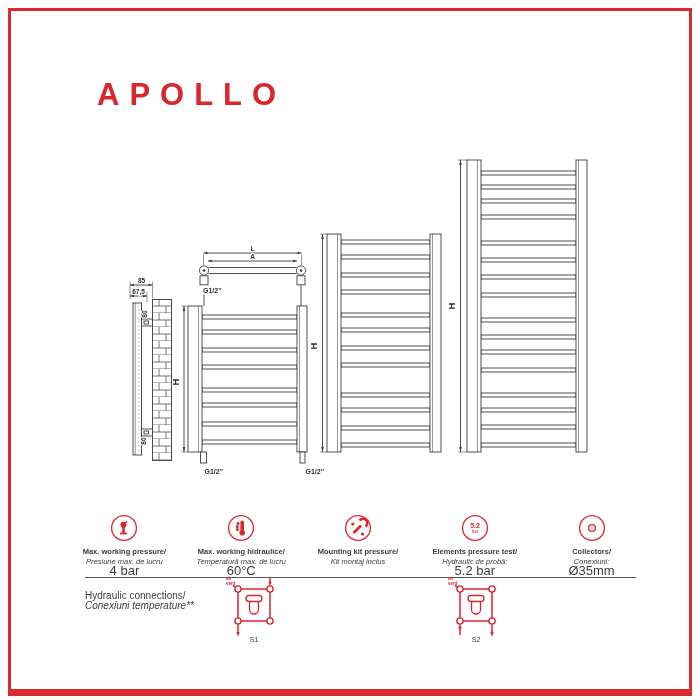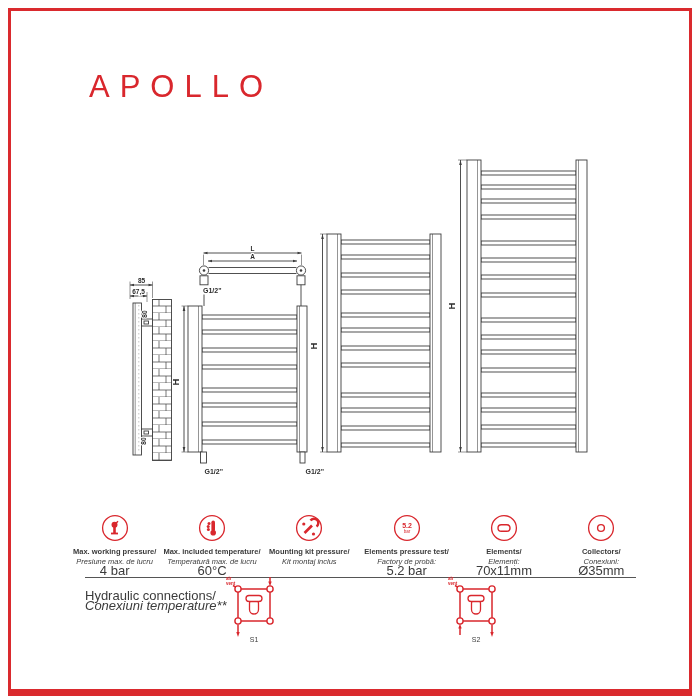--- a/index.html
+++ b/index.html
@@ -1,20 +1,20 @@
 <!DOCTYPE html>
 <html><head>
 <meta charset="utf-8">
 <style>
   html,body{margin:0;padding:0}
   body{width:700px;height:700px;position:relative;background:#fff;overflow:hidden;
        font-family:"Liberation Sans",sans-serif;}
   .frame{position:absolute;left:8px;top:8px;width:684px;height:688px;box-sizing:border-box;
          border:3px solid #da2a2e;border-bottom-width:7px;}
-  .title{position:absolute;left:89px;top:69px;margin:0;font-size:31px;font-weight:400;
+  .title{position:absolute;left:89px;top:69px;margin:8px;font-size:31px;font-weight:700;
          letter-spacing:10px;color:#d9272d;}
   #drawing{position:absolute;left:0;top:0;}
   
   .ln{stroke:#3c3c3c;stroke-width:0.9;fill:none}
   .thin{stroke:#3c3c3c;stroke-width:0.55;fill:none}
   .fill-w{fill:#fff;stroke:#3c3c3c;stroke-width:0.9}
   .arr{fill:#3c3c3c;stroke:none}
   .dt{font:bold 6.5px "Liberation Sans",sans-serif;fill:#2c2c2c;paint-order:stroke;stroke:#fff;stroke-width:2px}
   .g12{font:bold 7px "Liberation Sans",sans-serif;fill:#2c2c2c}
   .ht{font:bold 9.5px "Liberation Sans",sans-serif;fill:#2c2c2c}
@@ -23,21 +23,21 @@
   .spec{flex:1 1 0;display:flex;flex-direction:column;align-items:center;text-align:center;color:#3b3b3b;}
   .spec svg{margin-bottom:5px}
   .spec .l1{font-size:7.5px;line-height:9.5px;white-space:nowrap;font-weight:bold;color:#3b3b3b}
   .spec .l2{font-size:7.5px;line-height:9.5px;white-space:nowrap;font-style:italic}
   .spec .l3{font-size:13px;line-height:9.5px;white-space:nowrap}
   .ic-c{fill:none;stroke:#d9272d;stroke-width:1.3}
   .ic-f{fill:#d9272d;stroke:none}
   .ic-t1{font:bold 7px "Liberation Sans",sans-serif;fill:#d9272d}
   .ic-t2{font:4.5px "Liberation Sans",sans-serif;fill:#d9272d}
   .sep{position:absolute;left:85px;top:577px;width:551px;height:0;border-top:1px solid #555;}
-  .hydro-label{position:absolute;left:85px;top:591px;font-size:13px;line-height:10px;color:#3b3b3b;}
+  .hydro-label{position:absolute;left:85px;top:591px;font-size:10px;line-height:10px;color:#3b3b3b;}
   .hydro-label .ro{font-style:italic}
   .diagram{position:absolute;top:574px;}
   .rln{stroke:#d9272d;stroke-width:1.5;fill:none}
   .rnode{fill:#fff;stroke:#d9272d;stroke-width:1.4}
   .rg{fill:#fff;stroke:#d9272d;stroke-width:1.3}
   .rarr{fill:#d9272d;stroke:none}
   .rtxt{font:bold 4.5px "Liberation Sans",sans-serif;fill:#d9272d}
   .cap{font:7px "Liberation Sans",sans-serif;fill:#3d3d3d}
 </style>
 </head>
@@ -210,21 +210,21 @@
 
   <div class="spec">
     <svg width="28" height="28" viewBox="0 0 28 28">
       <circle class="ic-c" cx="14" cy="14" r="12.4"></circle>
       <rect class="ic-f" x="13.4" y="6.5" width="3.6" height="11" rx="1.8"></rect>
       <circle class="ic-f" cx="15.2" cy="18.7" r="2.8"></circle>
       <circle class="ic-f" cx="11" cy="9.5" r="1.5"></circle>
       <circle class="ic-f" cx="10.2" cy="12.5" r="1.5"></circle>
       <circle class="ic-f" cx="10.4" cy="15.5" r="1.5"></circle>
     </svg>
-    <div class="l1">Max. included temperature/</div>
+    <div class="l1">Max. working hidraulice/</div>
     <div class="l2">Temperatură max. de lucru</div>
     <div class="l3">60°C</div>
   </div>
 
   <div class="spec">
     <svg width="28" height="28" viewBox="0 0 28 28">
       <circle class="ic-c" cx="14" cy="14" r="12.4"></circle>
       <line x1="9.5" y1="19" x2="17" y2="11.5" stroke="#d9272d" stroke-width="2.6"></line>
       <path d="M15.5,6.5 a4.3,4.3 0 1 1 6,6" fill="none" stroke="#d9272d" stroke-width="2.4"></path>
       <circle class="ic-f" cx="8.8" cy="10" r="1.6"></circle>
@@ -235,33 +235,24 @@
     <div class="l3"></div>
   </div>
 
   <div class="spec">
     <svg width="28" height="28" viewBox="0 0 28 28">
       <circle class="ic-c" cx="14" cy="14" r="12.4"></circle>
       <text class="ic-t1" x="14" y="13.8" text-anchor="middle">5.2</text>
       <text class="ic-t2" x="14" y="19" text-anchor="middle">bar</text>
     </svg>
     <div class="l1">Elements pressure test/</div>
-    <div class="l2">Factory de probă:</div>
+    <div class="l2">Hydraulic de probă:</div>
     <div class="l3">5.2 bar</div>
   </div>
 
-  <div class="spec">
-    <svg width="28" height="28" viewBox="0 0 28 28">
-      <circle class="ic-c" cx="14" cy="14" r="12.4"></circle>
-      <rect x="8" y="10.7" width="12" height="6.6" rx="3.3" fill="none" stroke="#d9272d" stroke-width="1.4"></rect>
-    </svg>
-    <div class="l1">Elements/</div>
-    <div class="l2">Elemenți:</div>
-    <div class="l3">70x11mm</div>
-  </div>
 
   <div class="spec">
     <svg width="28" height="28" viewBox="0 0 28 28">
       <circle class="ic-c" cx="14" cy="14" r="12.4"></circle>
       <circle cx="14" cy="14" r="3.4" fill="none" stroke="#d9272d" stroke-width="1.4"></circle>
     </svg>
     <div class="l1">Collectors/</div>
     <div class="l2">Conexiuni:</div>
     <div class="l3">Ø35mm</div>
   </div>

